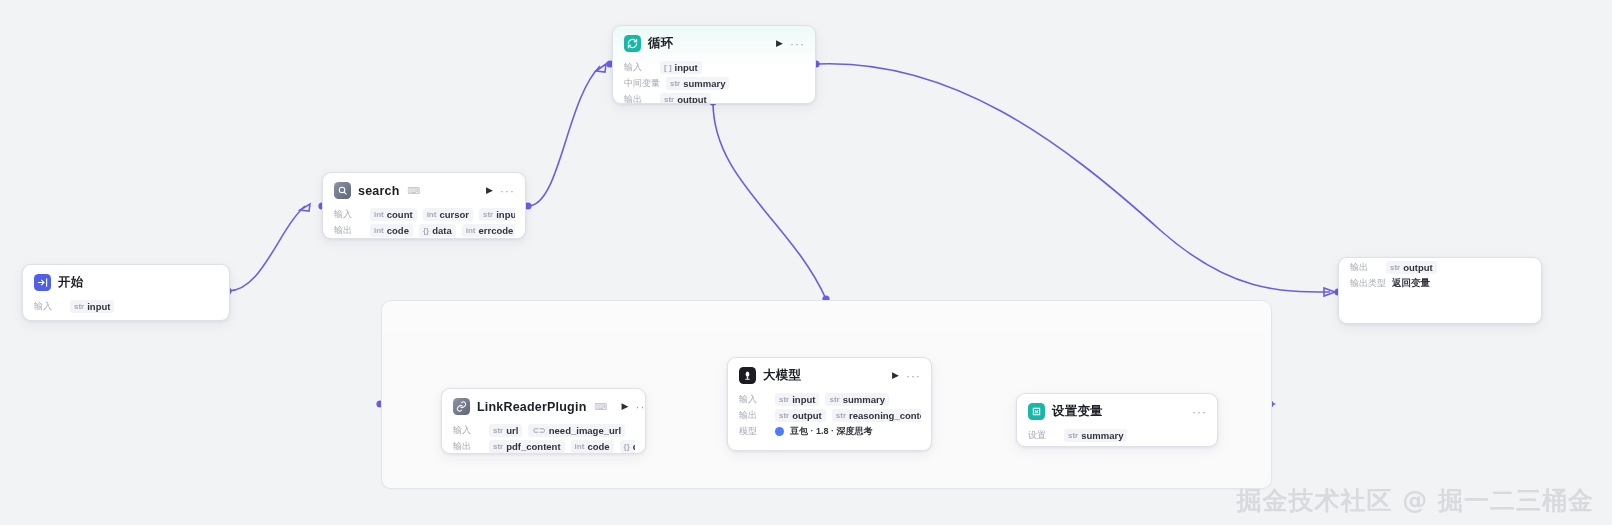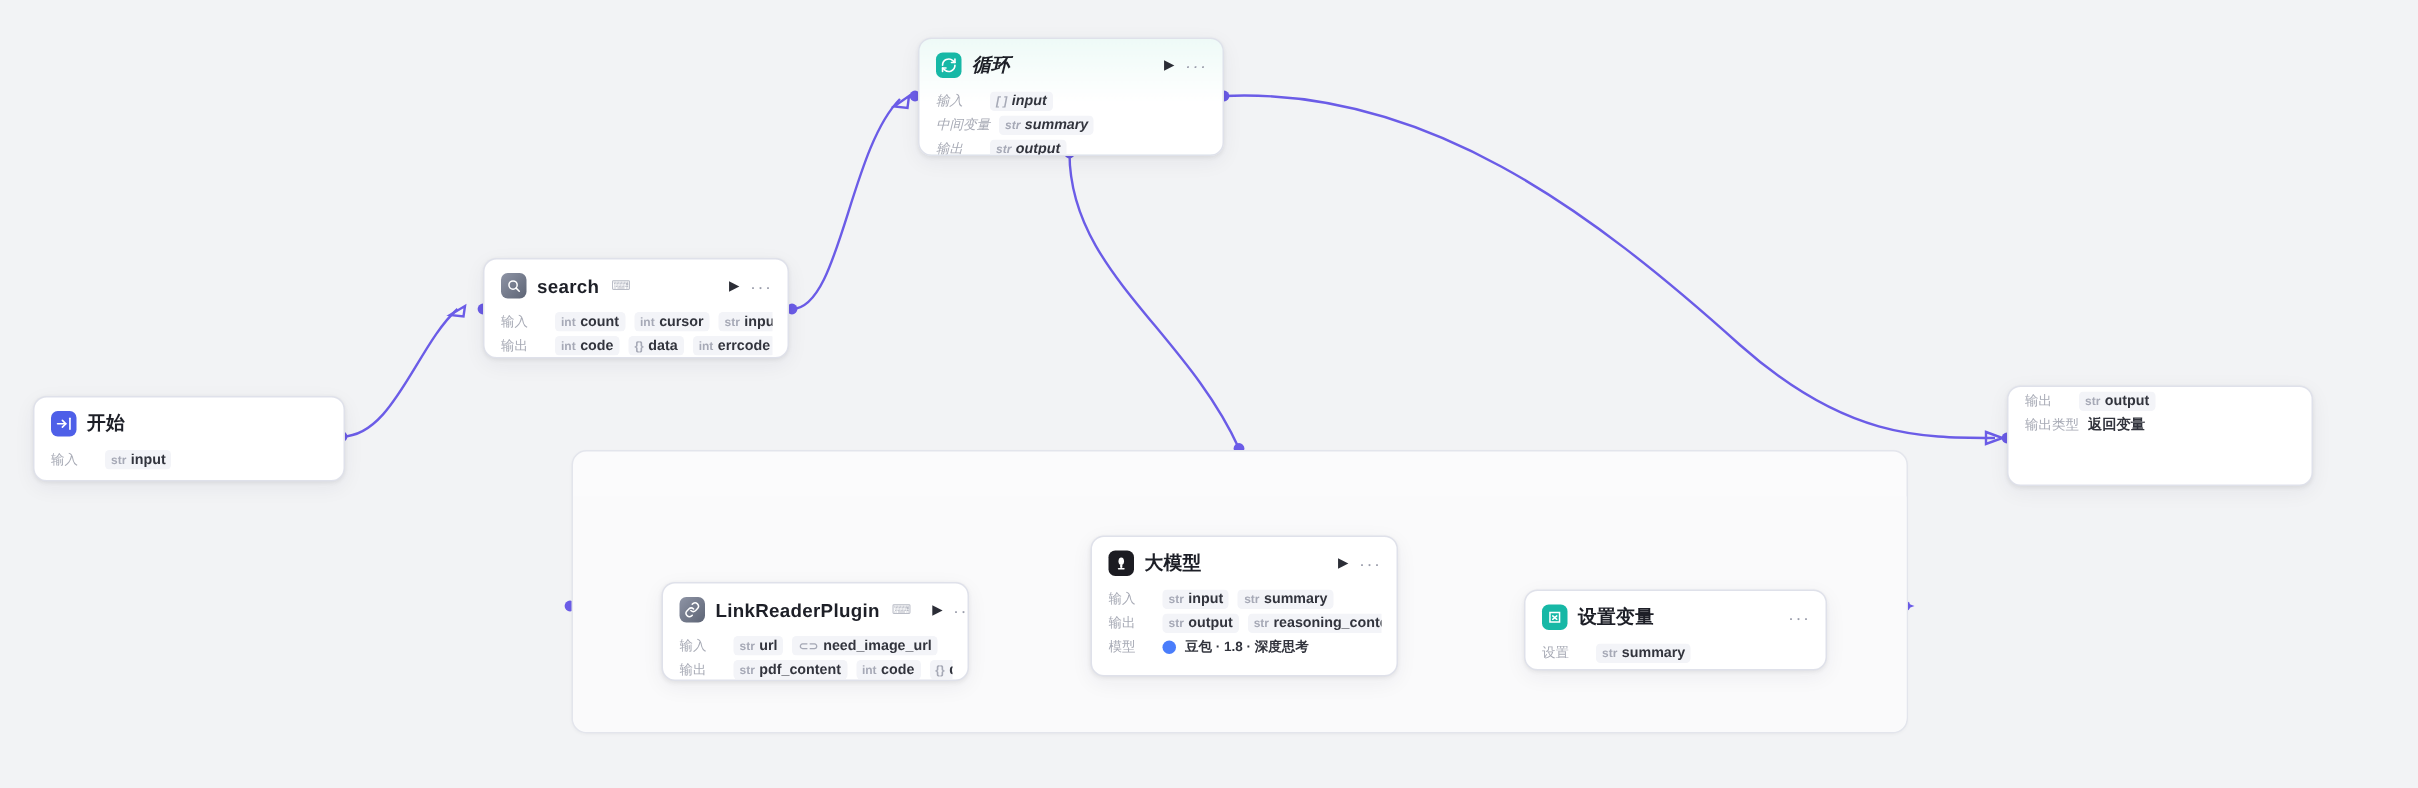--- a/index.html
+++ b/index.html
@@ -188,21 +188,21 @@
           </span>
         <span class="chip">
           <span class="ty">int</span>
           <span class="nm">errcode</span>
           </span>
 
       </div>
     </div>
   </div>
 
-  <div class="node loopnode" style="left:612px;top:25px;width:202px;height:77px;font-style:italic;">
+  <div class="node loopnode" style="left:612px;top:25px;width:202px;height:77px;">
     <div class="hdr">
       <span class="ico teal">
         <svg width="11" height="11" viewBox="0 0 24 24" fill="none" stroke="#fff" stroke-width="2.4" stroke-linecap="round" stroke-linejoin="round">
           <path d="M3 12a9 9 0 0 1 15-6.7L21 8"></path>
             <path d="M21 3v5h-5"></path>
           <path d="M21 12a9 9 0 0 1-15 6.7L3 16"></path>
             <path d="M3 21v-5h5"></path>
         </svg>
       </span>
       <span class="title">循环</span>
@@ -361,14 +361,15 @@
       <div class="row">
         <span class="rowlbl">设置</span>
         <span class="chip">
           <span class="ty">str</span>
           <span class="nm">summary</span>
           </span>
       </div>
     </div>
   </div>
 
+  <div class="watermark">掘金技术社区 @ 掘一二三桶金</div>
 
 </div>
 
 </body></html>

